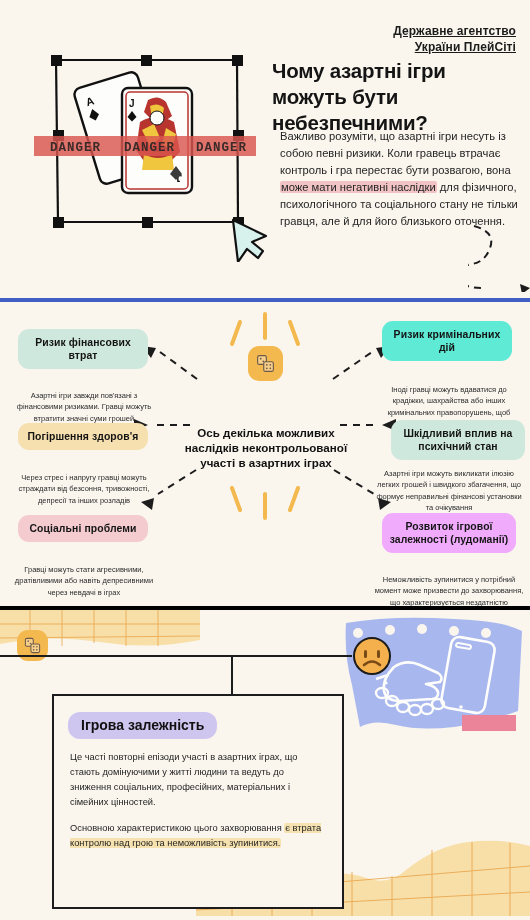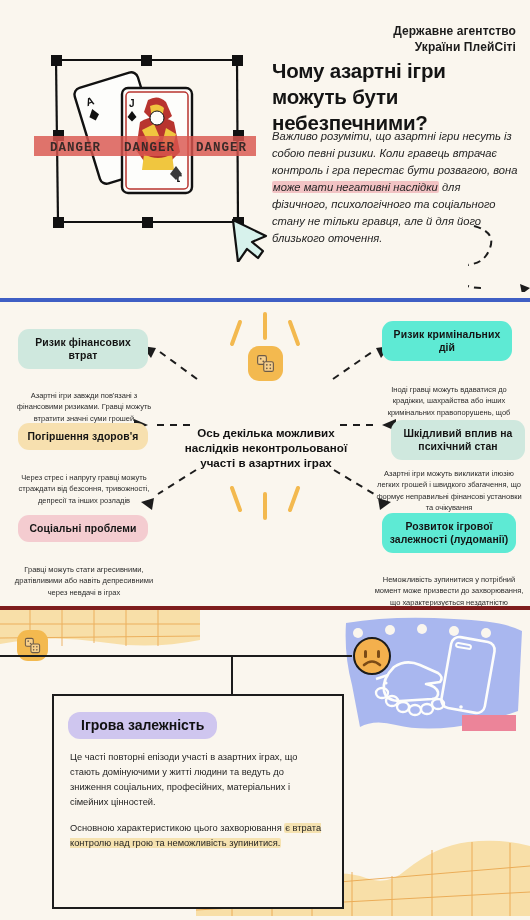--- a/index.html
+++ b/index.html
@@ -12,41 +12,41 @@
   .page { position: relative; width: 530px; height: 920px; background: #faf6ee; }
 
   
   .sec-header {
     position: relative; width: 530px; height: 298px;
     background: #faf6ee; overflow: hidden;
   }
   .agency {
     position: absolute; right: 14px; top: 24px;
     text-align: right; font-size: 12px; font-weight: bold;
-    color: #1b1b1b; line-height: 1.32; letter-spacing: .1px;
+    color: #1b1b1b; line-height: 1.32; letter-spacing: .1px; text-decoration: underline;
   }
   .headline {
     position: absolute; left: 272px; top: 58px; width: 248px;
     font-size: 20.5px; font-weight: bold; color: #141414;
     line-height: 1.26; letter-spacing: -.2px;
   }
   .lede {
-    position: absolute; left: 272px; top: 128px; width: 246px;
-    font-size: 11.2px; color: #242424; line-height: 1.52; font-style: italic;
+    position: absolute; left: 280px; top: 128px; width: 246px;
+    font-size: 11.2px; color: #242424; line-height: 1.52;
   }
   .hl-pink { background: #f2c3c4; border-radius: 2px; padding: 0 1px; }
 
   
   .illus { position: absolute; left: 0; top: 30px; width: 268px; height: 232px; }
 
   
   .sec-mid {
     position: relative; width: 530px; height: 312px;
     background: #faf6ee;
-    border-top: 4px solid #3f5fc4; border-bottom: 4px solid #7f1d1d;
+    border-top: 4px solid #3f5fc4; border-bottom: 4px solid #000000;
     overflow: hidden;
   }
   .center-text {
     position: absolute; left: 178px; top: 425px; width: 176px;
     text-align: center; font-size: 11.6px; font-weight: bold;
     color: #111; line-height: 1.3;
   }
   .card-title {
     position: absolute; border-radius: 11px; text-align: center;
     font-size: 10.4px; font-weight: bold; color: #141414;
@@ -215,21 +215,21 @@
 
     <div class="card-title" style="left:18px;top:213px;width:130px;background:#f4ccd0">Соціальні проблеми</div>
     <div class="card-body" style="left:12px;top:262px;width:144px">Гравці можуть стати агресивними, дратівливими або навіть депресивними через невдачі в іграх</div>
 
     <div class="card-title" style="left:382px;top:19px;width:130px;background:#5eead4">Ризик кримінальних дій</div>
     <div class="card-body" style="left:376px;top:82px;width:146px">Іноді гравці можуть вдаватися до крадіжки, шахрайства або інших кримінальних правопорушень, щоб отримати кошти для гри</div>
 
     <div class="card-title" style="left:391px;top:118px;width:134px;background:#cfe8de">Шкідливий вплив на психічний стан</div>
     <div class="card-body" style="left:374px;top:166px;width:150px">Азартні ігри можуть викликати ілюзію легких грошей і швидкого збагачення, що формує неправильні фінансові установки та очікування</div>
 
-    <div class="card-title" style="left:382px;top:211px;width:134px;background:#5eead4">Розвиток ігрової залежності (лудоманії)</div>
+    <div class="card-title" style="left:382px;top:211px;width:134px;background:#f0abfc">Розвиток ігрової залежності (лудоманії)</div>
     <div class="card-body" style="left:374px;top:272px;width:150px">Неможливість зупинитися у потрібний момент може призвести до захворювання, що характеризується нездатністю контролювати свою гру</div>
   </div>
 
   <div class="center-text">Ось декілька можливих наслідків неконтрольованої участі в азартних іграх</div>
 
   <div class="sec-bot">
 
     <svg style="position:absolute;left:0;top:0;width:200px;height:44px" viewBox="0 0 200 44">
       <path d="M0 0 H200 V30 Q150 40 100 32 Q50 24 0 34 Z" fill="#f8dfa8"></path>
       <g stroke="#e9a44a" stroke-width="1" opacity=".8">

